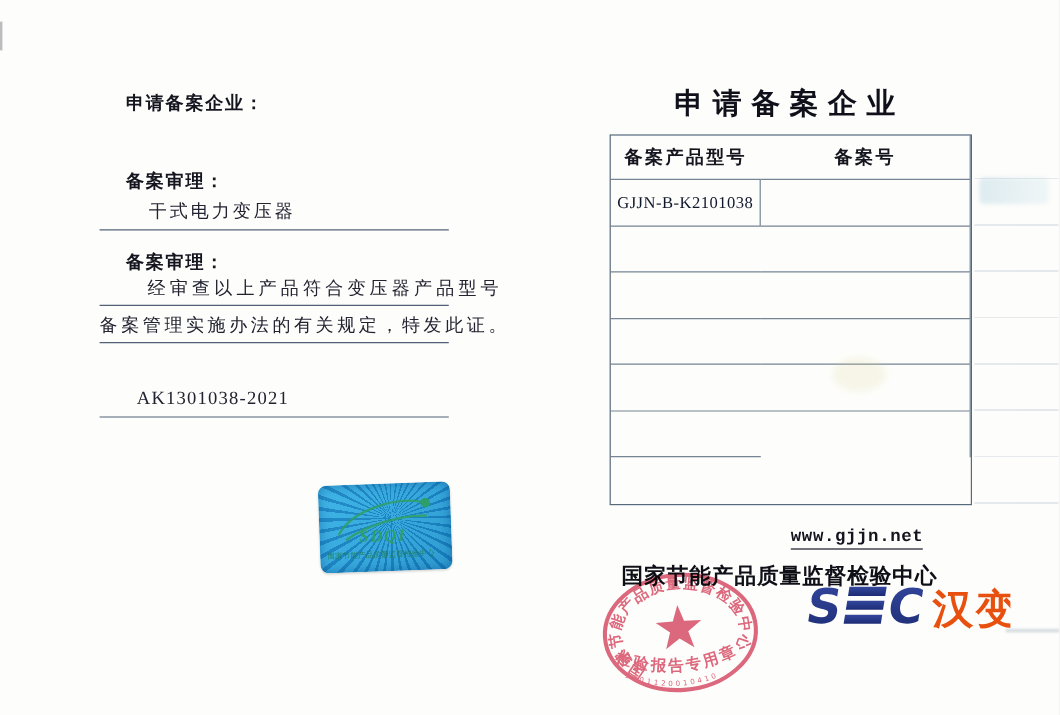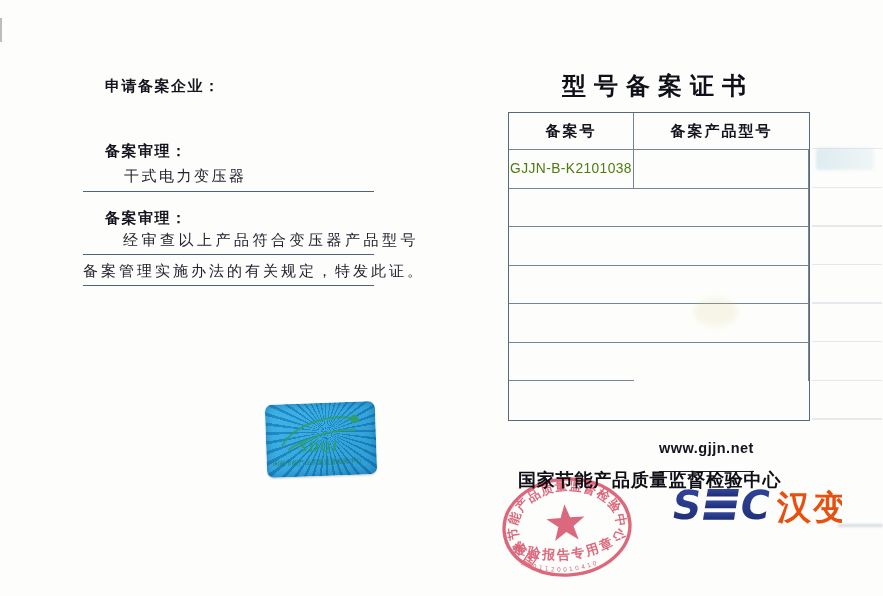--- a/index.html
+++ b/index.html
@@ -48,31 +48,31 @@
   }
   .cell{
     display:flex; align-items:center; justify-content:center;
     border-right:1.3px solid rgba(82,102,124,.8);
     border-bottom:1.3px solid rgba(82,102,124,.8);
     font-size:14px; overflow:hidden; white-space:nowrap;
   }
   .cell.last-col{border-right:none;}
   .cell.last-row{border-bottom:none;}
   .cell.hdr{font-weight:700; font-size:15px; letter-spacing:2px; color:#15151f;}
-  .cell.val{font-family:Liberation Sans, sans-serif; font-size:13.8px;
-            letter-spacing:.4px; color:#4d7c0f;}
+  .cell.val{font-family:Liberation Serif, serif; font-size:13.8px;
+            letter-spacing:.4px; color:#0f172a;}
   .query-label{
     position:absolute; left:552px; top:441px; font-size:14.5px;
     letter-spacing:2px; color:#1d1d28; white-space:nowrap;
   }
   .query-url{
     position:absolute; left:659px; top:440px;
-    font-family:Liberation Sans, sans-serif; font-weight:700; font-size:14.5px;
+    font-family:Liberation Mono, monospace; font-weight:700; font-size:14.5px;
     letter-spacing:.5px; color:#14141e;
-    border-bottom:1.6px solid #1a1a28; padding-bottom:15px; white-space:nowrap;
+    border-bottom:1.6px solid #1a1a28; padding-bottom:1px; white-space:nowrap;
   }
   .issuer{
     position:absolute; left:518px; top:468px; font-size:18px; font-weight:700;
     letter-spacing:.8px; color:#0f0f18; white-space:nowrap;
   }
   .date-line{
     position:absolute; left:556px; top:502px; font-size:15.5px;
     letter-spacing:1px; color:#1b1b26; white-space:nowrap;
   }
   .date-line .num{font-family:"Liberation Serif", serif;}
@@ -132,38 +132,41 @@
   </div>
 
   <div class="lbl" id="review-label">备案审理：</div>
   <div class="uval" id="review-line1">
     <span class="ind">经审查以上产品符合变压器产品型号</span>
   </div>
   <div class="uval" id="review-line2">
     <span class="ind">备案管理实施办法的有关规定，特发此证。</span>
   </div>
 
+  <div class="uval" id="report-value">
+    <span class="ind">AK1301038-2021</span>
+  </div>
 
   <div class="sticker">
     <svg viewBox="0 0 110 73">
       <g fill="none" stroke="#2f9f63" stroke-width="2" opacity=".85">
         <path d="M 16 42 C 26 20 74 8 93 19"></path>
         <path d="M 22 46 C 40 34 70 26 90 28"></path>
       </g>
       <circle cx="89" cy="17" r="4" fill="#2f9f63" opacity=".9"></circle>
       <text x="33" y="48" font-size="14" font-weight="700" font-style="italic" fill="#2f9f63" letter-spacing="1.5" opacity=".95" font-family="Liberation Serif, serif">SDQI</text>
       <text x="6" y="61" font-size="6.2" fill="#1d7d52" letter-spacing="0.2" opacity=".9">国家节能产品质量监督检验中心</text>
     </svg>
   </div>
 
-  <div class="title">型号备案证书</div>
+  <div class="title">申请备案企业</div>
 
   <div class="filing-table" id="filing-table">
+    <div class="cell hdr last-col">备案产品型号</div>
     <div class="cell hdr">备案号</div>
-    <div class="cell hdr last-col">备案产品型号</div>
 
   <div class="cell val">GJJN-B-K2101038</div>
       <div class="cell val"></div>
       <div class="cell val last-col"></div>
       <div class="cell val"></div>
       <div class="cell val last-col"></div>
       <div class="cell val"></div>
       <div class="cell val last-col"></div>
       <div class="cell val"></div>
       <div class="cell val last-col"></div>

